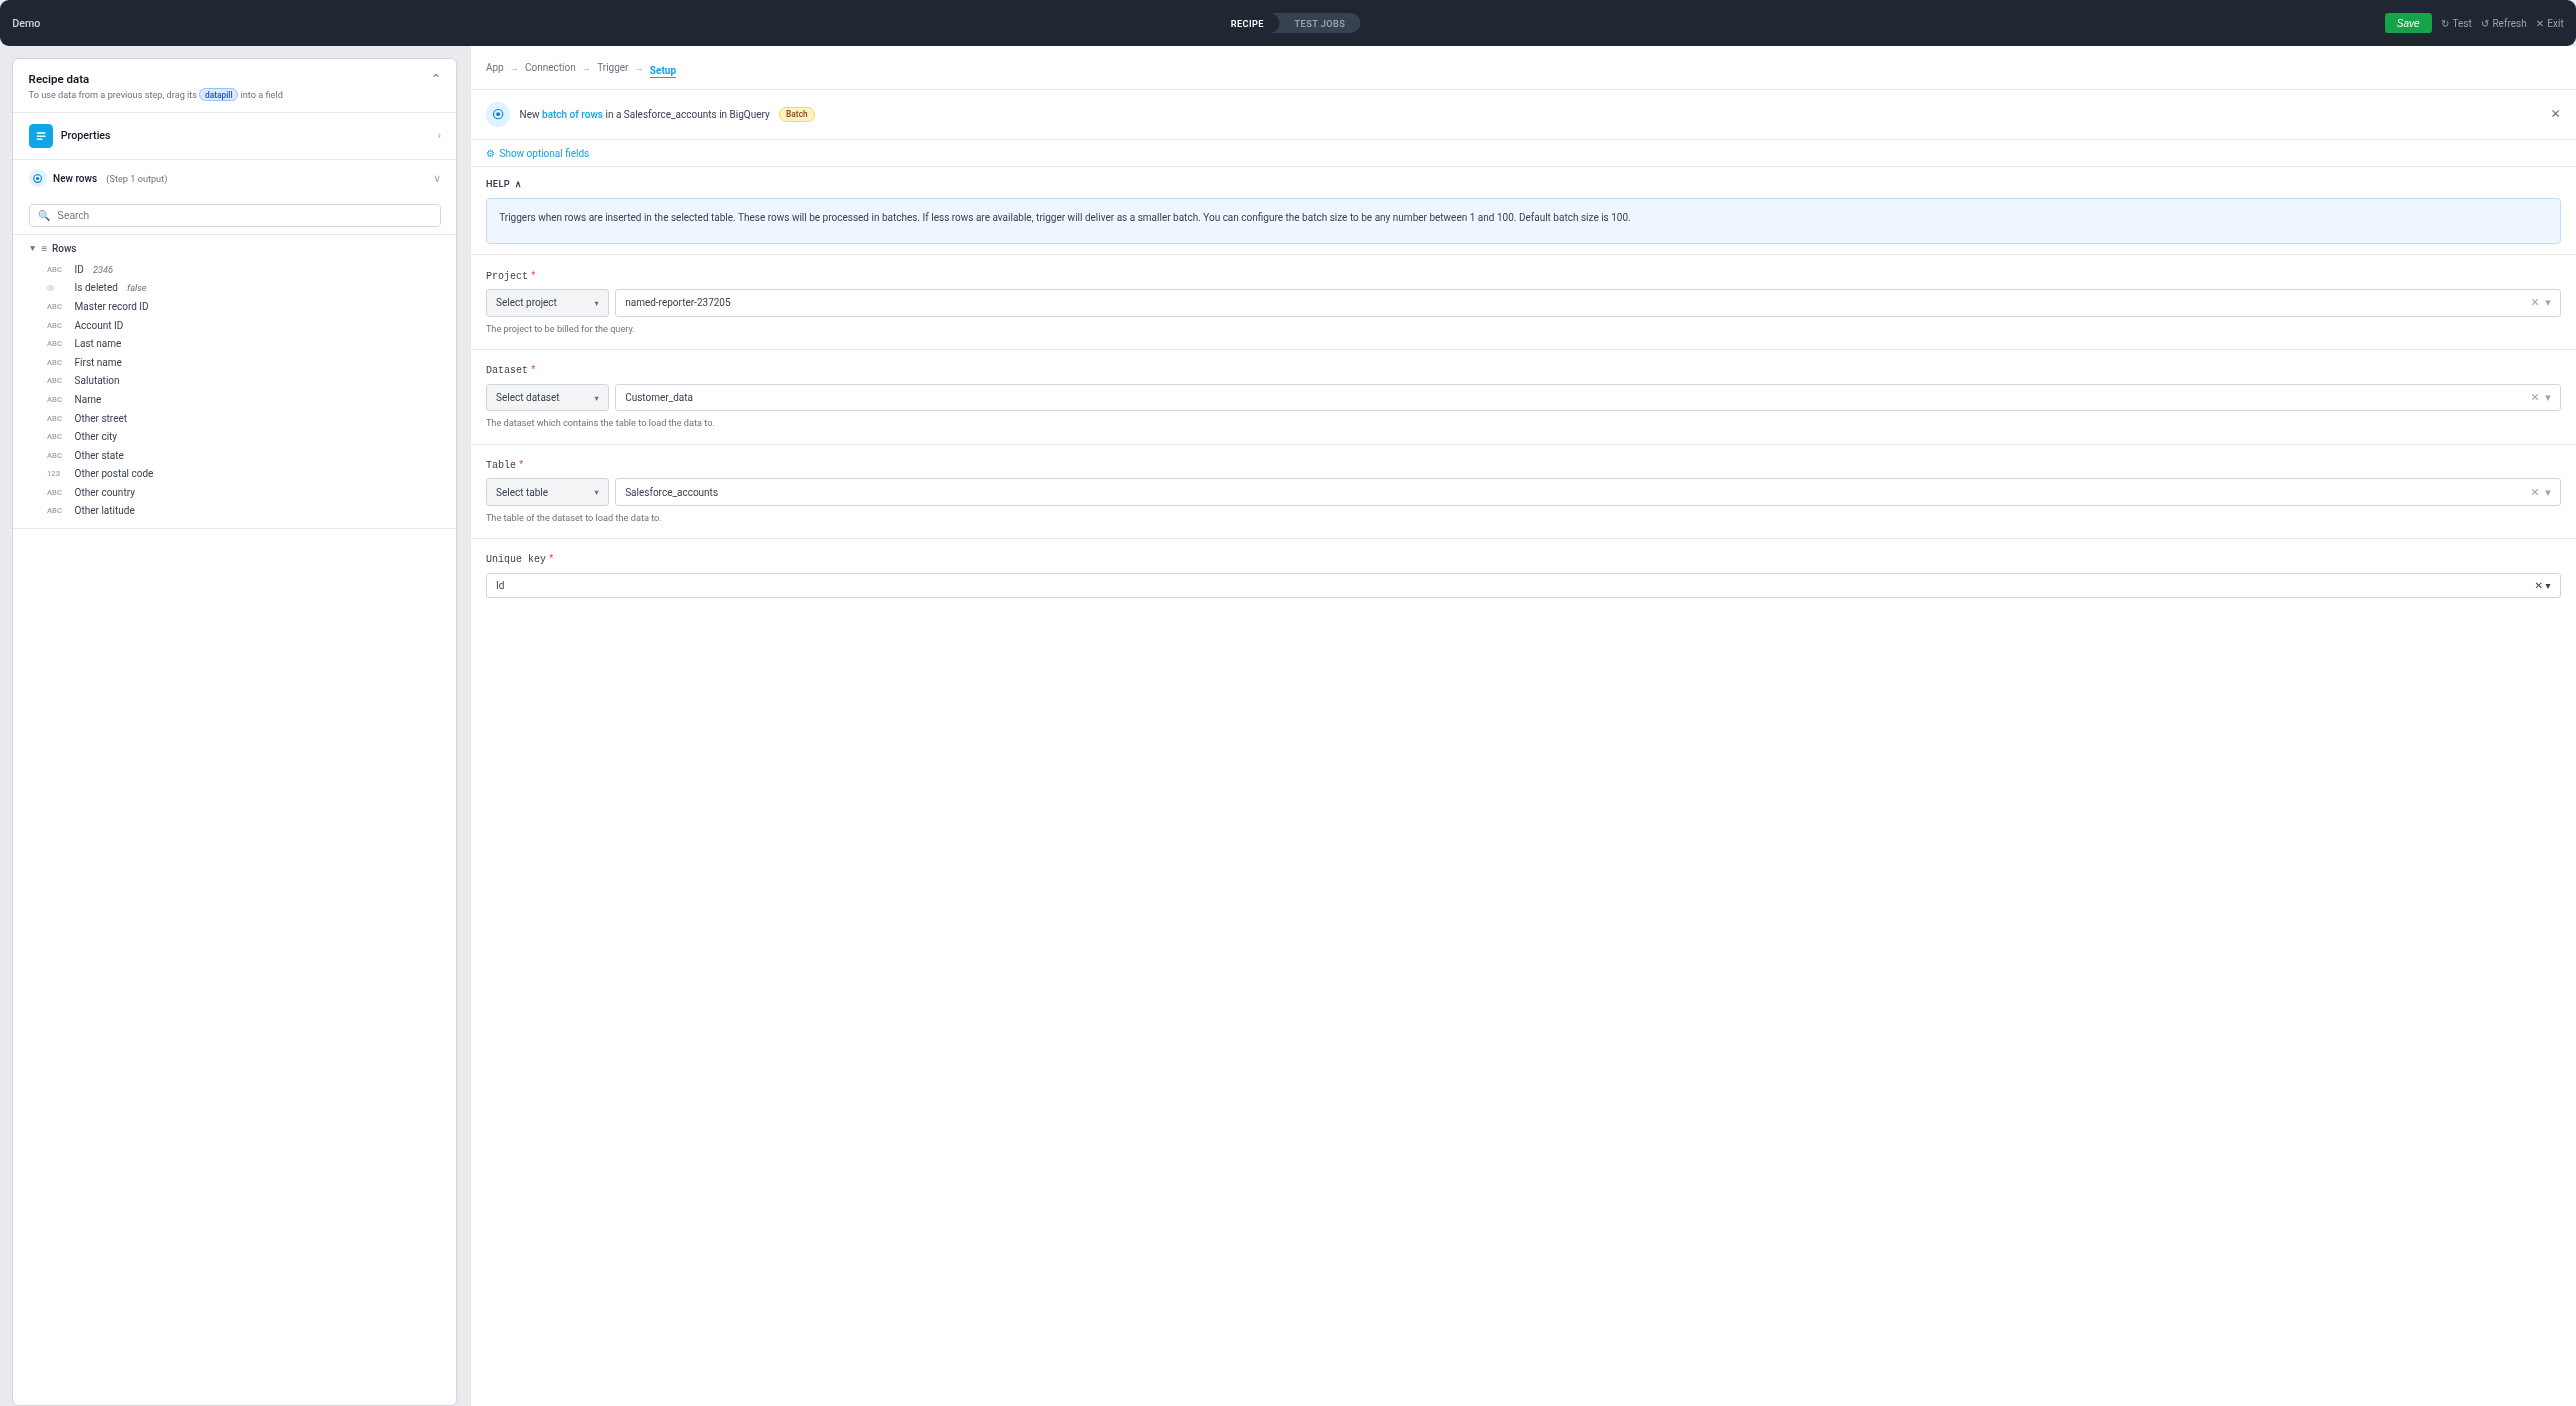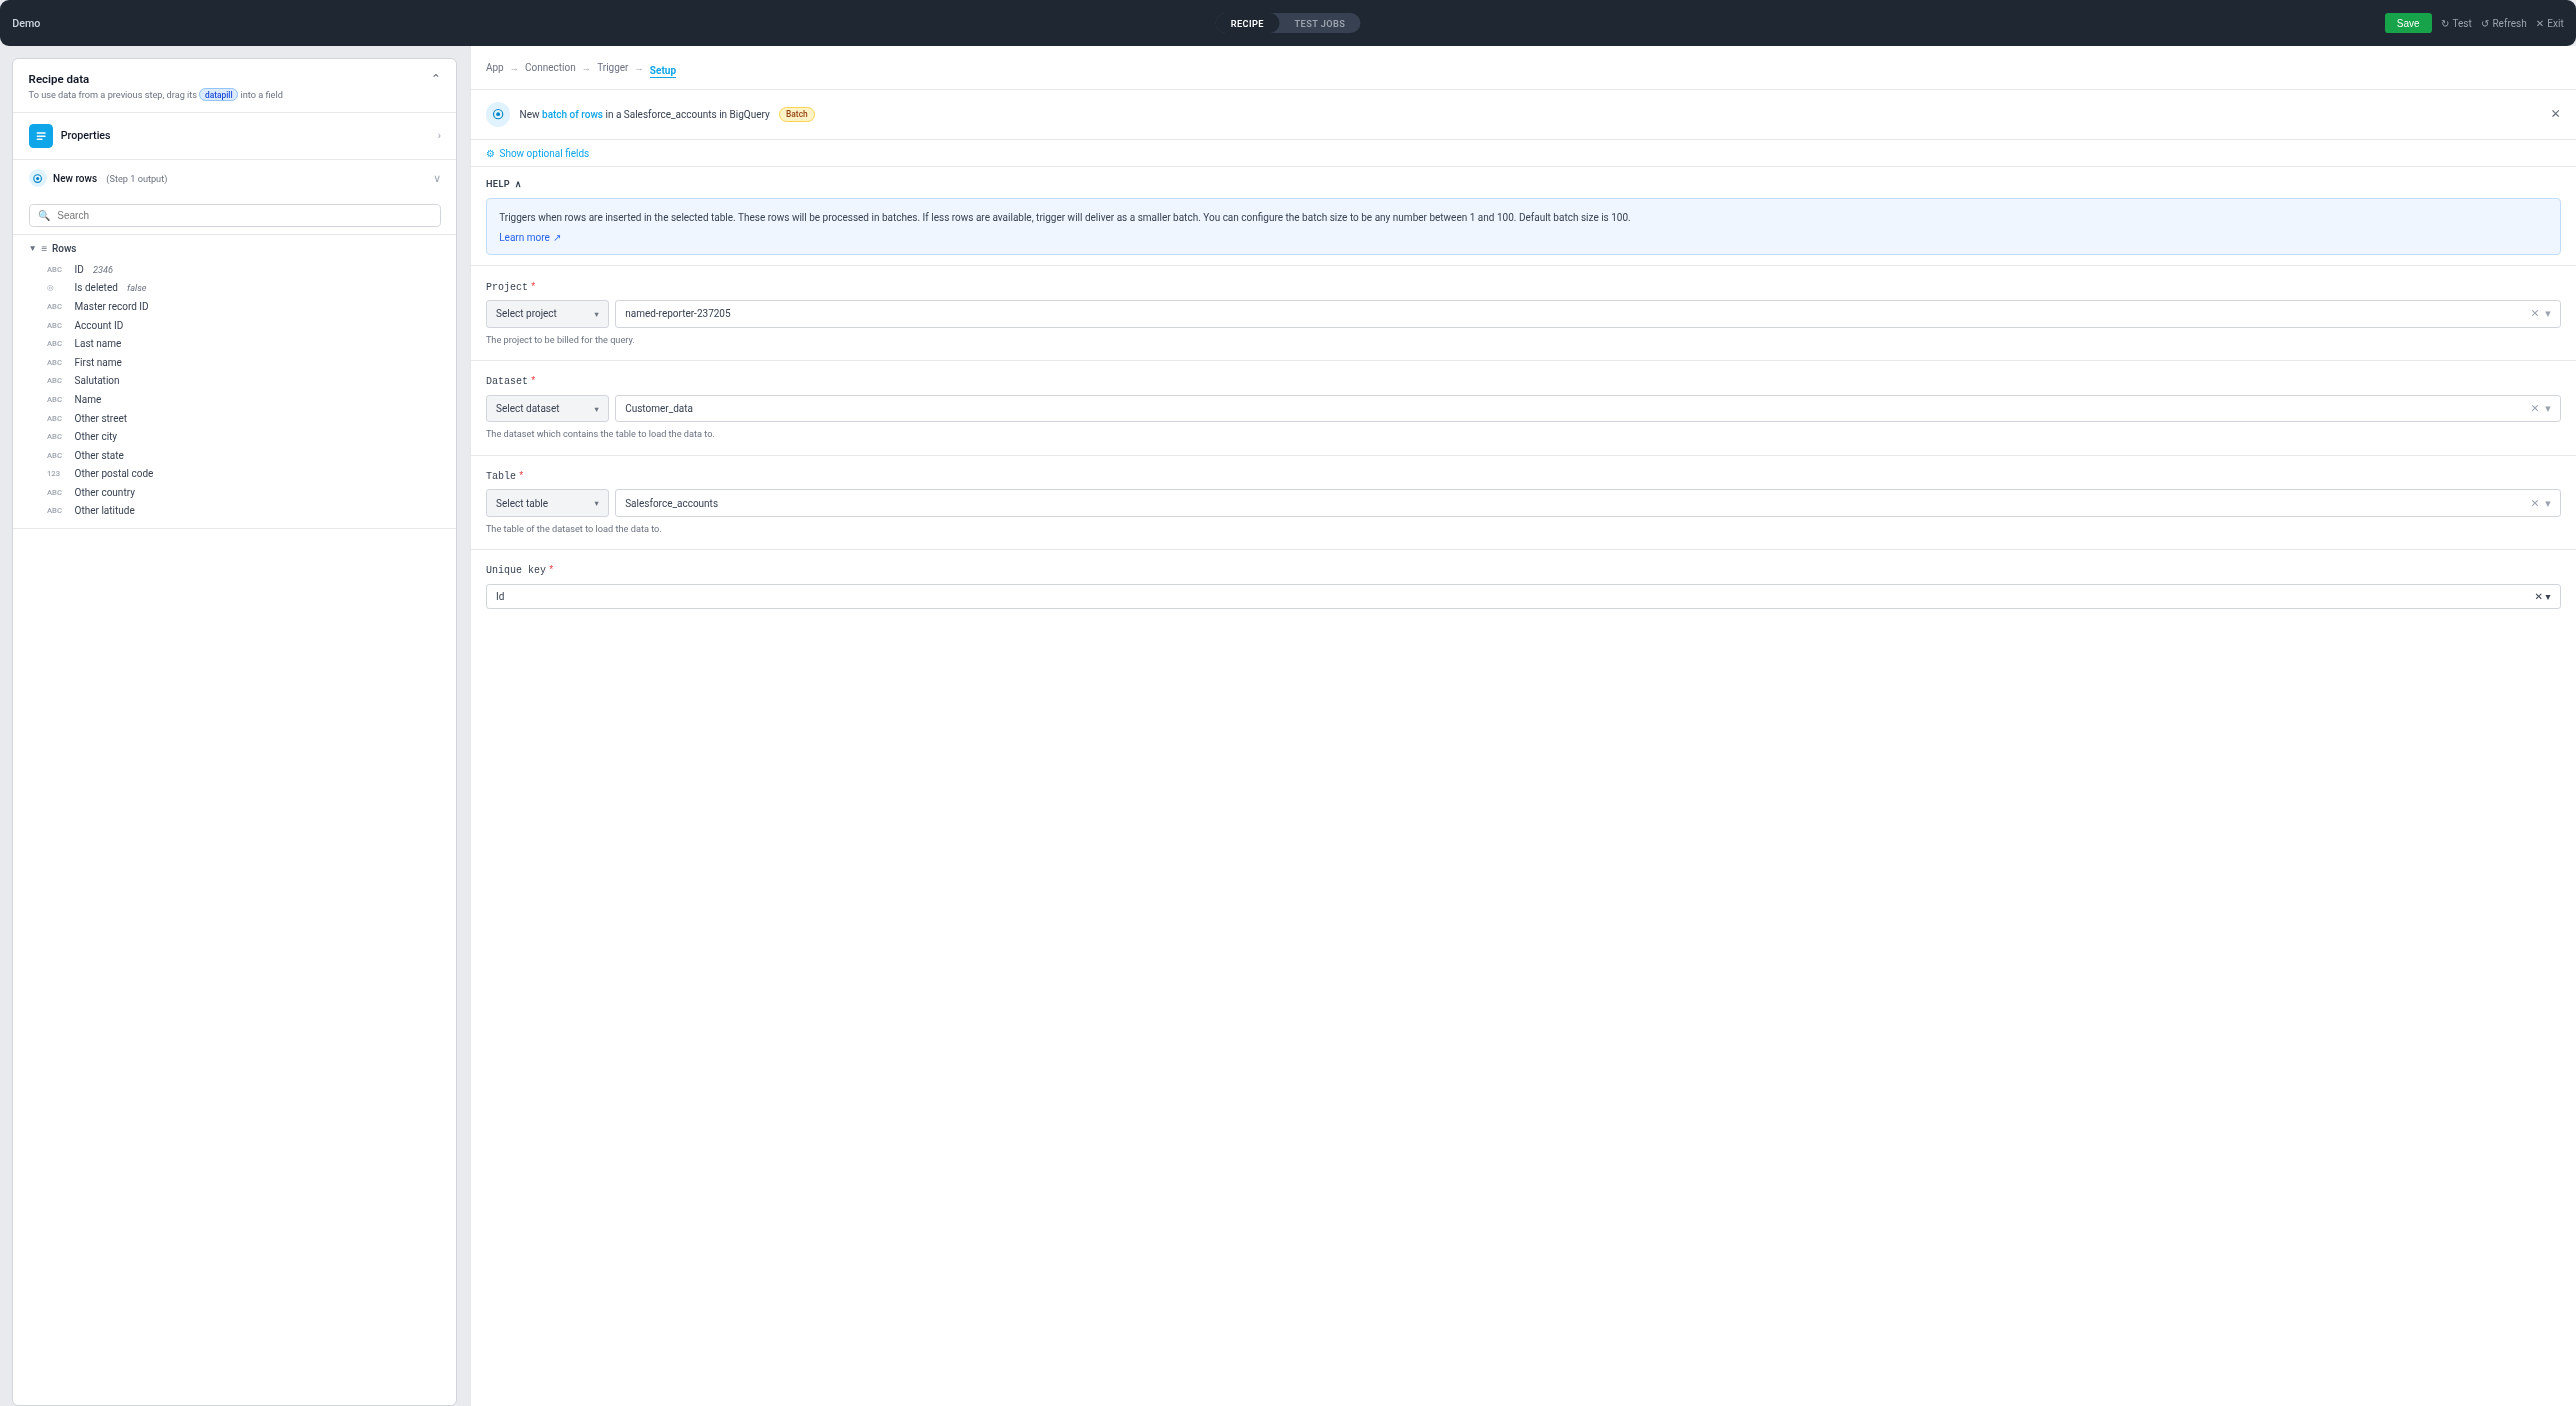--- a/index.html
+++ b/index.html
@@ -56,20 +56,21 @@
     }
     .btn-save {
       background: #16a34a;
       color: #fff;
       border: none;
       border-radius: 3.1px;
       padding: 4.6px 12.3px;
       font-size: 10px;
       font-weight: 500;
       cursor: pointer;
+      font-style: italic;
     }
     .nav-action {
       color: #9ca3af;
       font-size: 10px;
       cursor: pointer;
       display: flex;
       align-items: center;
       gap: 3.1px;
     }
     .nav-action span {
@@ -688,24 +689,20 @@
       </div>
     </div>
 
     <div class="help-section">
       <div class="help-toggle">
         <span>HELP</span>
         <span>∧</span>
       </div>
       <div class="help-box">
         <p class="help-text">Triggers when rows are inserted in the selected table. These rows will be processed in batches. If less rows are available, trigger will deliver as a smaller batch. You can configure the batch size to be any number between 1 and 100. Default batch size is 100.</p>
-        <a class="help-link">
-          <span>Learn more</span>
-          <span>↗</span>
-        </a>
       </div>
     </div>
 
     <div class="form-section">
       <div class="form-label">
         <span>Project</span>
         <span class="required-star">*</span>
       </div>
       <div class="form-row">
         <div class="select-dropdown">

